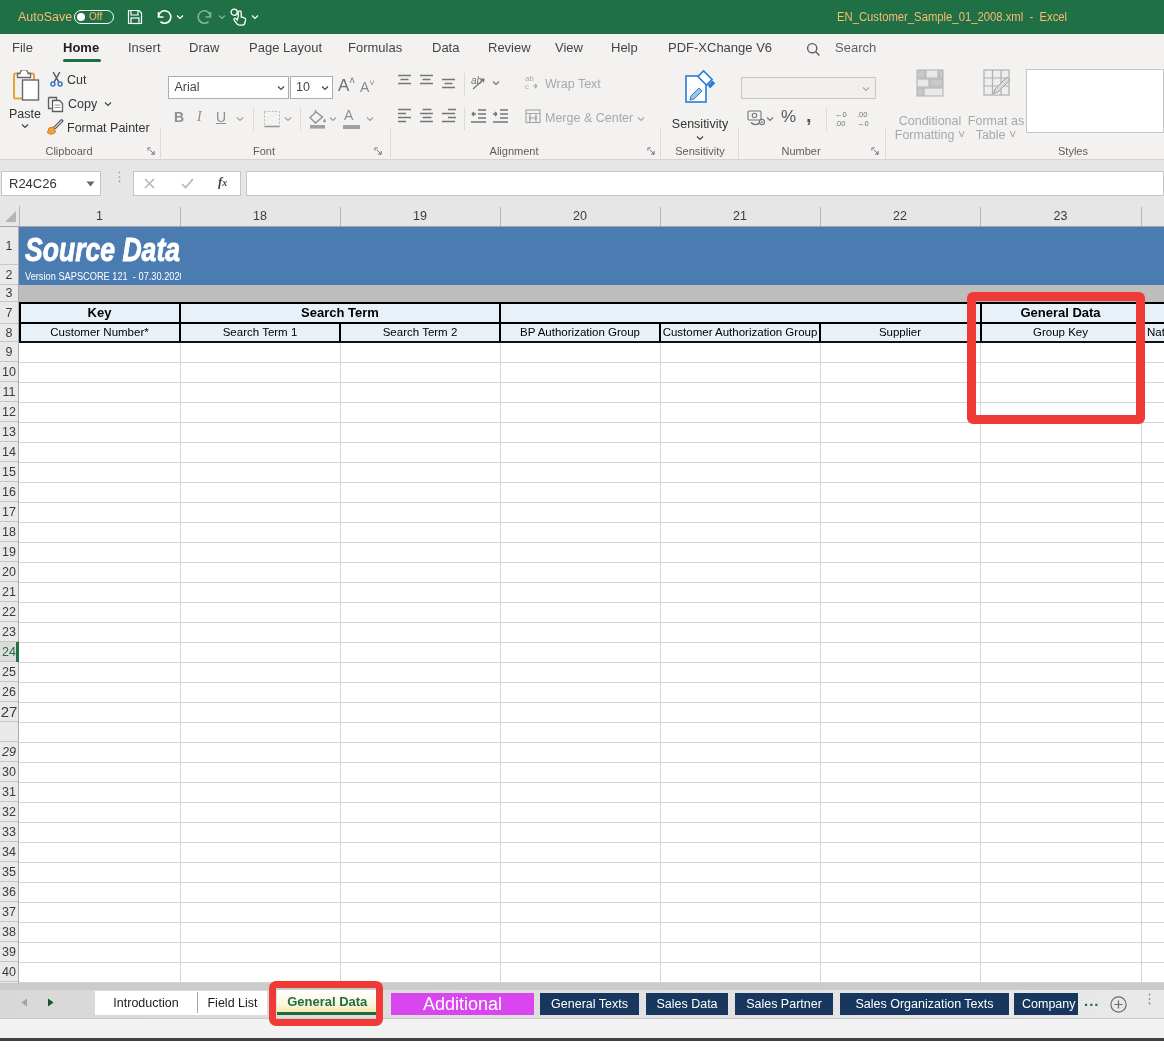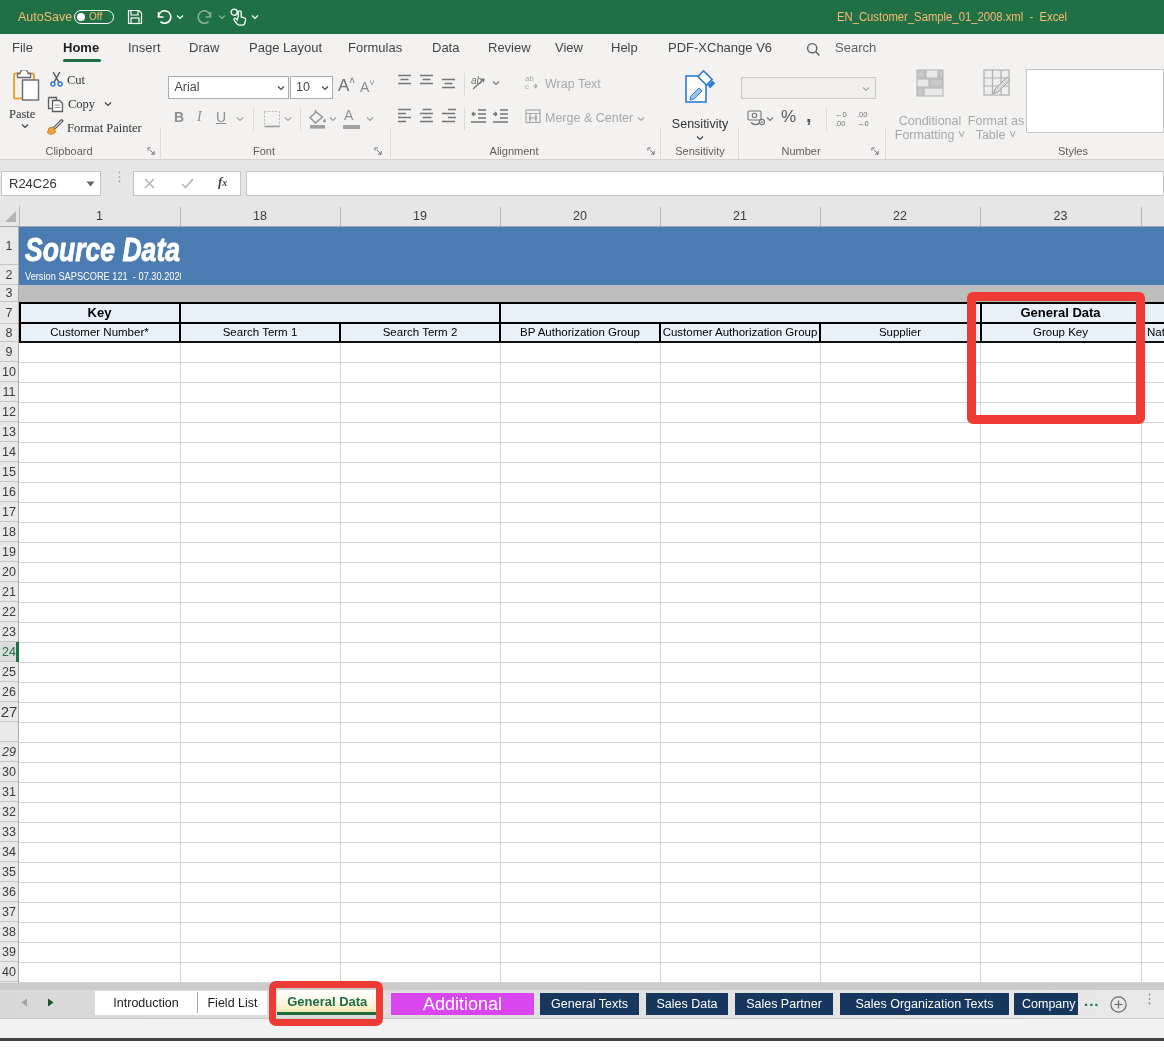--- a/index.html
+++ b/index.html
@@ -4,21 +4,21 @@
 <style>
   * { margin:0; padding:0; box-sizing:border-box; }
   html,body { width:1164px; height:1049px; overflow:hidden; background:#fff;
     font-family:"Liberation Sans", sans-serif; }
   .abs { position:absolute; }
   #stage { position:relative; width:1164px; height:1049px; overflow:hidden; }
   .rtab { top:0; height:29px; line-height:28px; }
   .glabel { position:absolute; font-size:11px; color:#605e5c; white-space:nowrap; transform:translateX(-50%); top:82px; }
   .launch { position:absolute; width:9px; height:9px; }
   .gsep { position:absolute; top:65px; height:90px; width:1px; background:#dcdad7; }
-  .btxt { position:absolute; font-size:12.5px; color:#333; white-space:nowrap;font-family:Liberation Serif, serif; }
+  .btxt { position:absolute; font-size:12.5px; color:#333; white-space:nowrap; }
   .gtxt { position:absolute; font-size:12.5px; color:#a8a8a8; white-space:nowrap; }
   .cbox { position:absolute; background:#fff; border:1px solid #acacac; }
   svg { display:block; }
 </style>
 </head>
 <body>
 <div id="stage">
 
   <div class="abs" id="titlebar" style="left:0;top:0;width:1164px;height:34px;background:#1f7145;color:#fdba74;">
     <div class="abs" style="left:18px;top:0;height:34px;line-height:34px;font-size:12.5px;">AutoSave</div>
@@ -408,20 +408,21 @@
 </div>
   <div class="abs" style="left:19px;top:285px;width:1145px;height:16.5px;background:#bdbdbd;"></div>
   <div class="abs" style="left:19px;top:301.5px;width:1145px;height:2px;background:#000;"></div>
   <div class="abs" style="left:19px;top:303.5px;width:1145px;height:18px;background:#e9f1f8;"></div>
   <div class="abs" style="left:19px;top:303.5px;width:1.5px;height:18px;background:#000;"></div>
   <div class="abs" style="left:179px;top:303.5px;width:2px;height:18px;background:#000;"></div>
   <div class="abs" style="left:499px;top:303.5px;width:2px;height:18px;background:#000;"></div>
   <div class="abs" style="left:979.5px;top:303.5px;width:2.5px;height:18px;background:#000;"></div>
   <div class="abs" style="left:1140.5px;top:303.5px;width:2.5px;height:18px;background:#000;"></div>
   <div class="abs" style="left:19px;top:303.5px;width:161px;height:18px;line-height:18px;text-align:center;font-size:13px;font-weight:bold;color:#000;">Key</div>
+  <div class="abs" style="left:180px;top:303.5px;width:320px;height:18px;line-height:18px;text-align:center;font-size:13px;font-weight:bold;color:#000;">Search Term</div>
   <div class="abs" style="left:980px;top:303.5px;width:161px;height:18px;line-height:18px;text-align:center;font-size:13px;font-weight:bold;color:#000;">General Data</div>
   <div class="abs" style="left:19px;top:321.5px;width:1145px;height:2px;background:#000;"></div>
   <div class="abs" style="left:19px;top:323.5px;width:1145px;height:17.5px;background:#e9f1f8;"></div>
   <div class="abs" style="left:19px;top:323.5px;width:1.5px;height:17.5px;background:#000;"></div>
   <div class="abs" style="left:179px;top:323.5px;width:2px;height:17.5px;background:#000;"></div>
   <div class="abs" style="left:339px;top:323.5px;width:2px;height:17.5px;background:#000;"></div>
   <div class="abs" style="left:499px;top:323.5px;width:2px;height:17.5px;background:#000;"></div>
   <div class="abs" style="left:659px;top:323.5px;width:2px;height:17.5px;background:#000;"></div>
   <div class="abs" style="left:819px;top:323.5px;width:2px;height:17.5px;background:#000;"></div>
   <div class="abs" style="left:979.5px;top:323.5px;width:2.5px;height:17.5px;background:#000;"></div>

